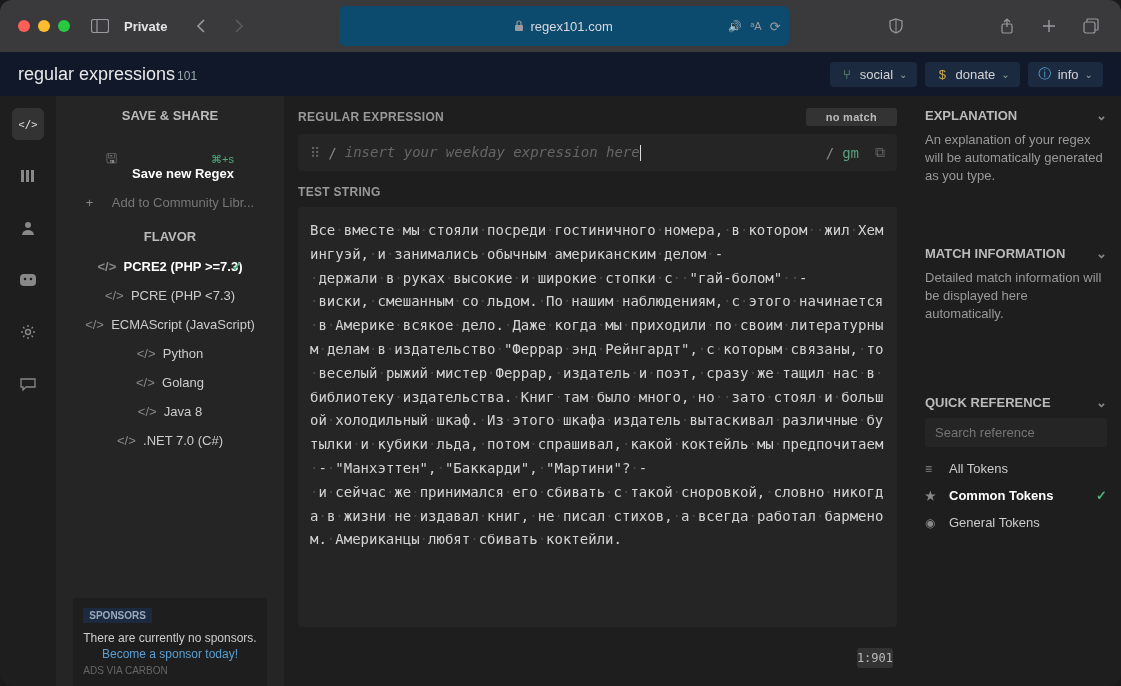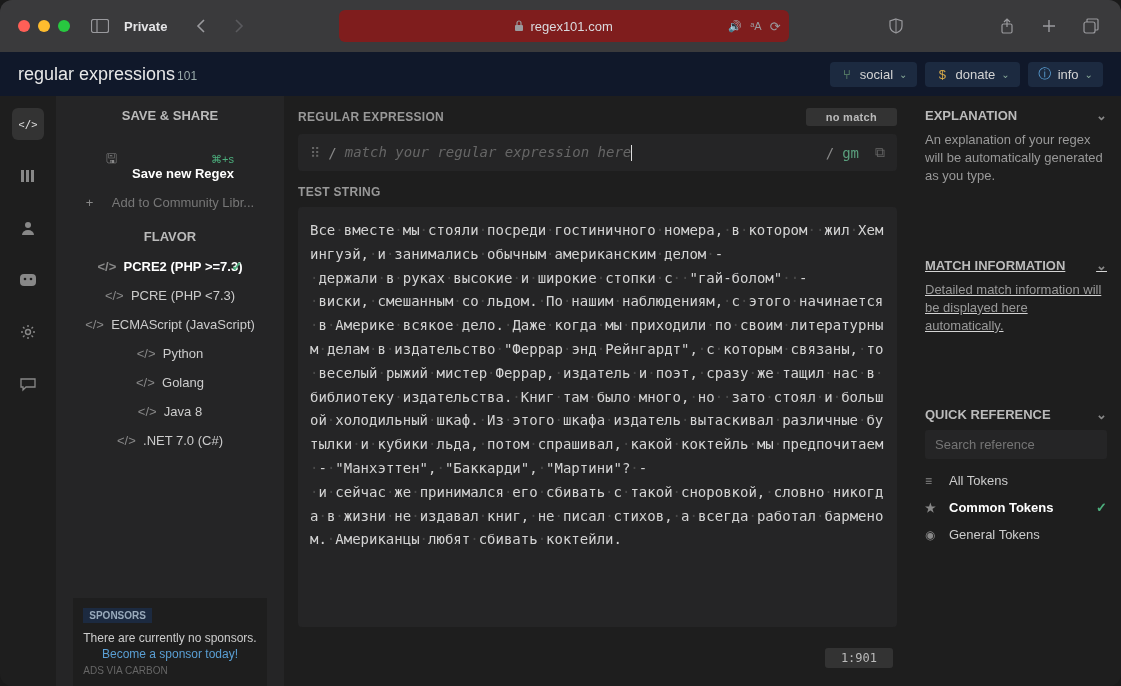--- a/index.html
+++ b/index.html
@@ -6,21 +6,21 @@
 body { font-family: -apple-system, BlinkMacSystemFont, "Segoe UI", sans-serif; background: #1a1a1a; color: #d4d4d4; width: 1121px; height: 686px; overflow: hidden; border-radius: 12px; }
 .titlebar { height: 52px; background: #3a3a3c; display: flex; align-items: center; padding: 0 18px; gap: 8px; }
 .traffic-lights { display: flex; gap: 8px; margin-right: 10px; }
 .tl { width: 12px; height: 12px; border-radius: 50%; }
 .tl.red { background: #ff5f57; }
 .tl.yellow { background: #febc2e; }
 .tl.green { background: #28c840; }
 .tb-icon { color: #9a9a9e; display: flex; align-items: center; justify-content: center; width: 24px; height: 24px; }
 .private { color: #e5e5e7; font-size: 13px; font-weight: 600; margin-left: 4px; margin-right: 10px; }
 .nav-arrows { display: flex; gap: 14px; margin-left: 4px; }
-.url-bar { flex: 1; max-width: 450px; margin: 0 auto; height: 32px; background: #7f1d1d; border-radius: 6px; display: flex; align-items: center; justify-content: center; gap: 6px; color: #dadade; font-size: 13px; position: relative; }
+.url-bar { flex: 1; max-width: 450px; margin: 0 auto; height: 40px; background: #0c4a6e; border-radius: 6px; display: flex; align-items: center; justify-content: center; gap: 6px; color: #dadade; font-size: 13px; position: relative; }
 .url-icons-right { position: absolute; right: 8px; display: flex; gap: 8px; align-items: center; }
 .tb-right { display: flex; gap: 18px; margin-left: auto; }
 .header { height: 44px; background: #10182a; display: flex; align-items: center; padding: 0 18px; }
 .logo { font-size: 18px; color: #e8e8e8; font-weight: 300; }
 .logo .light { font-weight: 300; }
 .logo .sub { font-size: 12px; color: #9aa; margin-left: 2px; }
 .header-right { margin-left: auto; display: flex; gap: 8px; }
 .hdr-btn { background: #1c2a40; border-radius: 4px; padding: 5px 10px; display: flex; align-items: center; gap: 6px; font-size: 13px; color: #d4d4d4; }
 .hdr-btn .ic { width: 14px; height: 14px; display: inline-flex; align-items: center; justify-content: center; }
 .chev { font-size: 10px; color: #8a9; }
@@ -50,21 +50,21 @@
 .nomatch { margin-left: auto; background: #333; padding: 3px 20px; font-size: 11px; color: #bbb; border-radius: 3px; }
 .regex-input { margin-top: 8px; background: #252526; border-radius: 4px; padding: 10px 12px; display: flex; align-items: center; font-family: "Menlo", monospace; font-size: 14px; color: #888; gap: 8px; }
 .regex-input .delim { color: #888; }
 .regex-input .placeholder { color: #666; flex: 1; font-style: italic; }
 .regex-input .flags { color: #5a9f7d; }
 .regex-input .copy { color: #666; margin-left: 8px; }
 .cursor { display: inline-block; width: 1px; height: 16px; background: #ddd; vertical-align: middle; }
 .test-string { margin-top: 14px; }
 .ts-body { margin-top: 8px; background: #252526; border-radius: 4px; padding: 12px; font-family: "Menlo", monospace; font-size: 14px; line-height: 1.7; color: #d4d4d4; height: 420px; overflow: hidden; white-space: pre-wrap; word-break: break-word; }
 .ts-body .ws { color: #4a4a4a; }
-.pos-badge { position: absolute; right: 18px; bottom: 18px; background: #333; padding: 3px 16px; font-size: 12px; color: #bbb; font-family: monospace; border-radius: 3px; }
+.pos-badge { position: absolute; right: 18px; bottom: 18px; background: #333; padding: 3px 0; font-size: 12px; color: #bbb; font-family: monospace; border-radius: 3px; }
 .right-panel { width: 210px; background: #1e1e1e; padding: 12px 14px; display: flex; flex-direction: column; gap: 12px; overflow: hidden; }
 .rp-section { }
 .rp-hdr { display: flex; align-items: center; font-size: 13px; font-weight: 600; color: #bbb; margin-bottom: 8px; }
 .rp-hdr .chev2 { margin-left: auto; color: #888; }
 .rp-body { font-size: 13px; color: #999; line-height: 1.4; }
 .rp-search { background: #252526; border: none; padding: 7px 10px; width: 100%; color: #999; font-size: 13px; border-radius: 3px; margin-bottom: 8px; }
 .rp-item { padding: 6px 0; display: flex; align-items: center; gap: 10px; font-size: 13px; color: #ccc; }
 .rp-item .ic { width: 14px; color: #888; font-size: 12px; }
 .rp-item.active { color: #fff; font-weight: 600; }
 .rp-item .check { margin-left: auto; color: #4caf7d; }
@@ -251,41 +251,41 @@
   </div>
 
   <div class="center">
     <div class="sec-label">
       <span>REGULAR EXPRESSION</span>
       <span class="nomatch">no match</span>
     </div>
     <div class="regex-input">
       <span style="color:#666;">⠿</span>
       <span class="delim">/</span>
-      <span class="placeholder"><span>match your regular expression here</span><span class="cursor"></span></span>
+      <span class="placeholder"><span>insert your weekday expression here</span><span class="cursor"></span></span>
       <span class="delim">/</span>
       <span class="flags">gm</span>
       <span class="copy">⧉</span>
     </div>
     <div class="test-string">
       <div class="sec-label">TEST STRING</div>
       <div class="ts-body" id="ts-body">Все<span class="ws">·</span>вместе<span class="ws">·</span>мы<span class="ws">·</span>стояли<span class="ws">·</span>посреди<span class="ws">·</span>гостиничного<span class="ws">·</span>номера,<span class="ws">·</span>в<span class="ws">·</span>котором<span class="ws">·</span><span class="ws">·</span>жил<span class="ws">·</span>Хемингуэй,<span class="ws">·</span>и<span class="ws">·</span>занимались<span class="ws">·</span>обычным<span class="ws">·</span>американским<span class="ws">·</span>делом<span class="ws">·</span>-<span class="ws">·</span>держали<span class="ws">·</span>в<span class="ws">·</span>руках<span class="ws">·</span>высокие<span class="ws">·</span>и<span class="ws">·</span>широкие<span class="ws">·</span>стопки<span class="ws">·</span>с<span class="ws">·</span><span class="ws">·</span>"гай-болом"<span class="ws">·</span><span class="ws">·</span>-<span class="ws">·</span>виски,<span class="ws">·</span>смешанным<span class="ws">·</span>со<span class="ws">·</span>льдом.<span class="ws">·</span>По<span class="ws">·</span>нашим<span class="ws">·</span>наблюдениям,<span class="ws">·</span>с<span class="ws">·</span>этого<span class="ws">·</span>начинается<span class="ws">·</span>в<span class="ws">·</span>Америке<span class="ws">·</span>всякое<span class="ws">·</span>дело.<span class="ws">·</span>Даже<span class="ws">·</span>когда<span class="ws">·</span>мы<span class="ws">·</span>приходили<span class="ws">·</span>по<span class="ws">·</span>своим<span class="ws">·</span>литературным<span class="ws">·</span>делам<span class="ws">·</span>в<span class="ws">·</span>издательство<span class="ws">·</span>"Феррар<span class="ws">·</span>энд<span class="ws">·</span>Рейнгардт",<span class="ws">·</span>с<span class="ws">·</span>которым<span class="ws">·</span>связаны,<span class="ws">·</span>то<span class="ws">·</span>веселый<span class="ws">·</span>рыжий<span class="ws">·</span>мистер<span class="ws">·</span>Феррар,<span class="ws">·</span>издатель<span class="ws">·</span>и<span class="ws">·</span>поэт,<span class="ws">·</span>сразу<span class="ws">·</span>же<span class="ws">·</span>тащил<span class="ws">·</span>нас<span class="ws">·</span>в<span class="ws">·</span>библиотеку<span class="ws">·</span>издательства.<span class="ws">·</span>Книг<span class="ws">·</span>там<span class="ws">·</span>было<span class="ws">·</span>много,<span class="ws">·</span>но<span class="ws">·</span><span class="ws">·</span>зато<span class="ws">·</span>стоял<span class="ws">·</span>и<span class="ws">·</span>большой<span class="ws">·</span>холодильный<span class="ws">·</span>шкаф.<span class="ws">·</span>Из<span class="ws">·</span>этого<span class="ws">·</span>шкафа<span class="ws">·</span>издатель<span class="ws">·</span>вытаскивал<span class="ws">·</span>различные<span class="ws">·</span>бутылки<span class="ws">·</span>и<span class="ws">·</span>кубики<span class="ws">·</span>льда,<span class="ws">·</span>потом<span class="ws">·</span>спрашивал,<span class="ws">·</span>какой<span class="ws">·</span>коктейль<span class="ws">·</span>мы<span class="ws">·</span>предпочитаем<span class="ws">·</span>-<span class="ws">·</span>"Манхэттен",<span class="ws">·</span>"Баккарди",<span class="ws">·</span>"Мартини"?<span class="ws">·</span>-<span class="ws">·</span>и<span class="ws">·</span>сейчас<span class="ws">·</span>же<span class="ws">·</span>принимался<span class="ws">·</span>его<span class="ws">·</span>сбивать<span class="ws">·</span>с<span class="ws">·</span>такой<span class="ws">·</span>сноровкой,<span class="ws">·</span>словно<span class="ws">·</span>никогда<span class="ws">·</span>в<span class="ws">·</span>жизни<span class="ws">·</span>не<span class="ws">·</span>издавал<span class="ws">·</span>книг,<span class="ws">·</span>не<span class="ws">·</span>писал<span class="ws">·</span>стихов,<span class="ws">·</span>а<span class="ws">·</span>всегда<span class="ws">·</span>работал<span class="ws">·</span>барменом.<span class="ws">·</span>Американцы<span class="ws">·</span>любят<span class="ws">·</span>сбивать<span class="ws">·</span>коктейли.</div>
     </div>
     <div class="pos-badge">1:901</div>
   </div>
 
   <div class="right-panel">
     <div class="rp-section">
       <div class="rp-hdr">
           <span>EXPLANATION</span>
           <span class="chev2">⌄</span>
         </div>
       <div class="rp-body">An explanation of your regex will be automatically generated as you type.</div>
     </div>
-    <div class="rp-section" style="margin-top:60px;text-decoration:underline;">
+    <div class="rp-section" style="margin-top:48px;">
       <div class="rp-hdr">
           <span>MATCH INFORMATION</span>
           <span class="chev2">⌄</span>
         </div>
       <div class="rp-body">Detailed match information will be displayed here automatically.</div>
     </div>
     <div class="rp-section" style="margin-top:60px;">
       <div class="rp-hdr">
           <span>QUICK REFERENCE</span>
           <span class="chev2">⌄</span>

